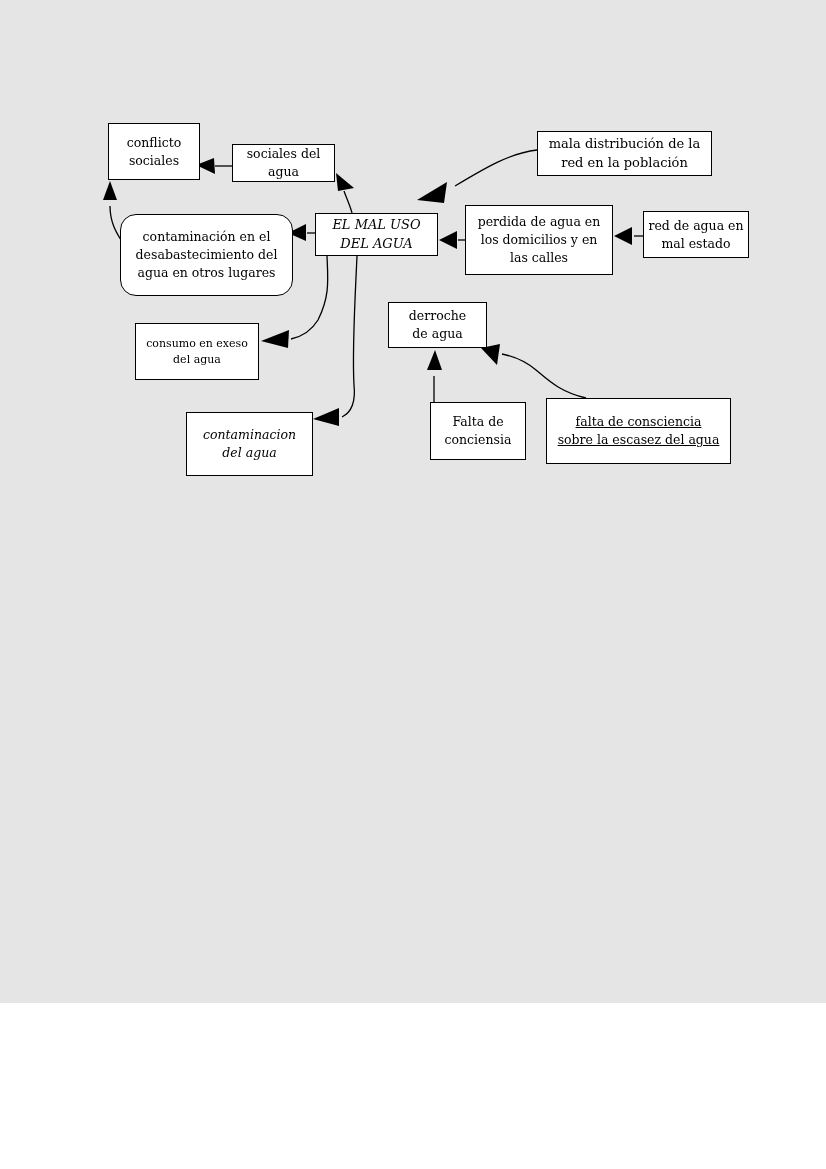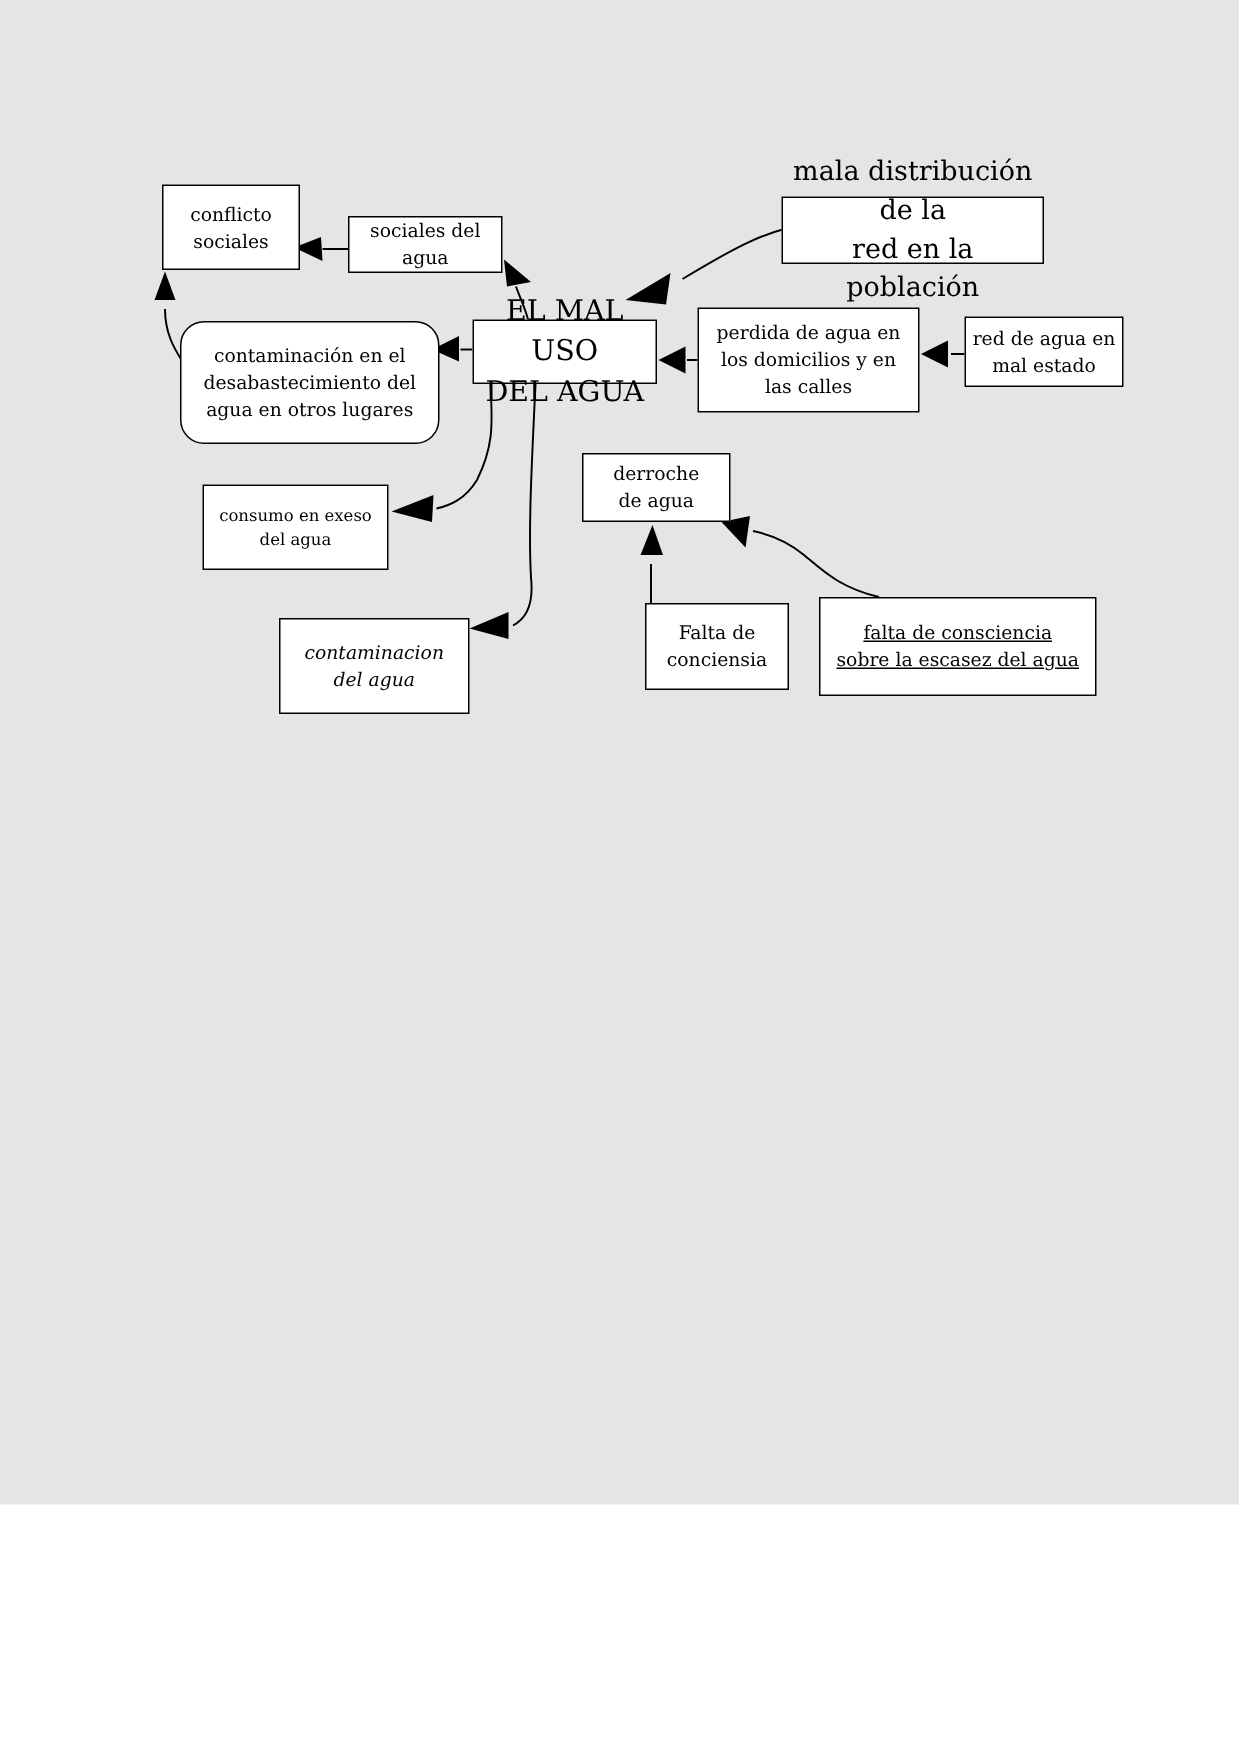--- a/index.html
+++ b/index.html
@@ -114,26 +114,26 @@
   <div class="node" style="left:108px; top:123px; width:92px; height:57px; font-size:12.5px;">
     <span class="label">conflicto
 sociales</span>
   </div>
 
   <div class="node" style="left:232px; top:144px; width:103px; height:38px; font-size:12.5px;">
     <span class="label">sociales del
 agua</span>
   </div>
 
-  <div class="node" style="left:521px; top:131px; width:175px; height:45px; font-size:18px;">
+  <div class="node" style="left:537px; top:131px; width:175px; height:45px; font-size:13px;">
     <span class="label">mala distribución de la
 red en la población</span>
   </div>
 
-  <div class="node" style="left:315px; top:213px; width:123px; height:43px; font-size:19px;">
+  <div class="node" style="left:315px; top:213px; width:123px; height:43px; font-size:13px;font-style:italic;">
     <span class="label">EL MAL USO
 DEL AGUA</span>
   </div>
 
   <div class="node" style="left:120px; top:214px; width:173px; height:82px; font-size:12.5px;border-radius:16px;">
     <span class="label">contaminación en el
 desabastecimiento del
 agua en otros lugares</span>
   </div>
 

